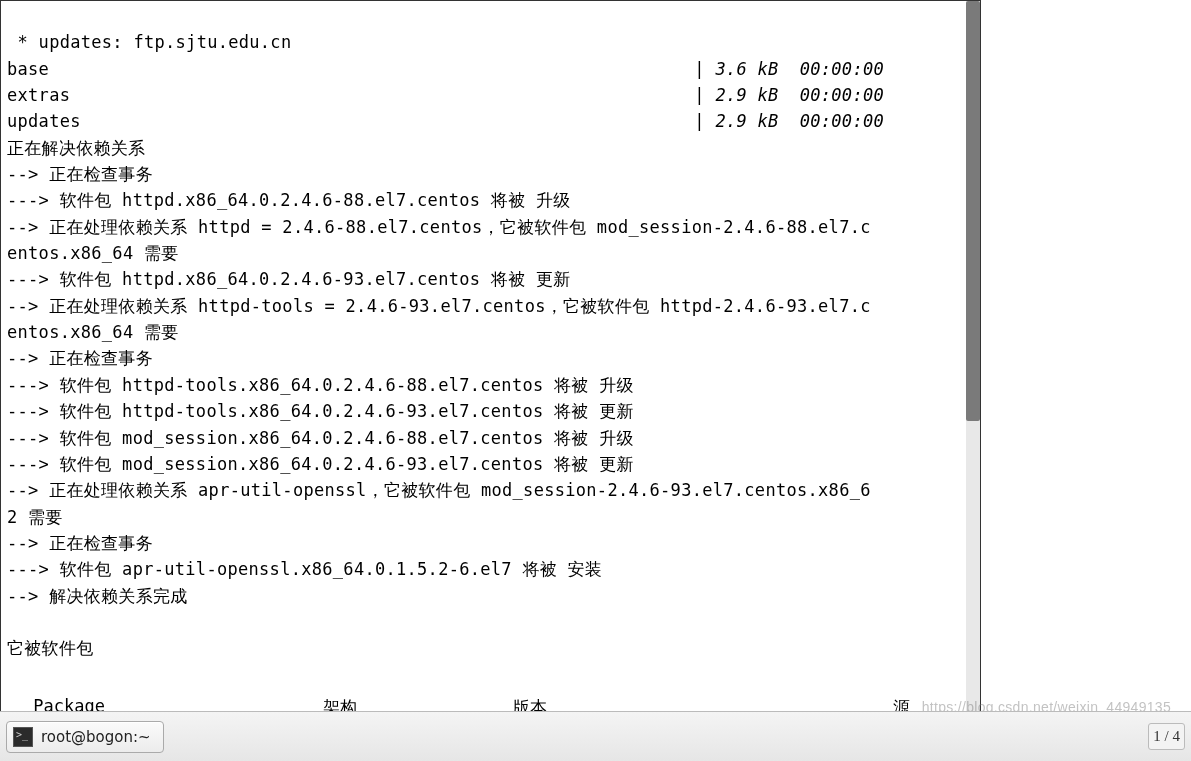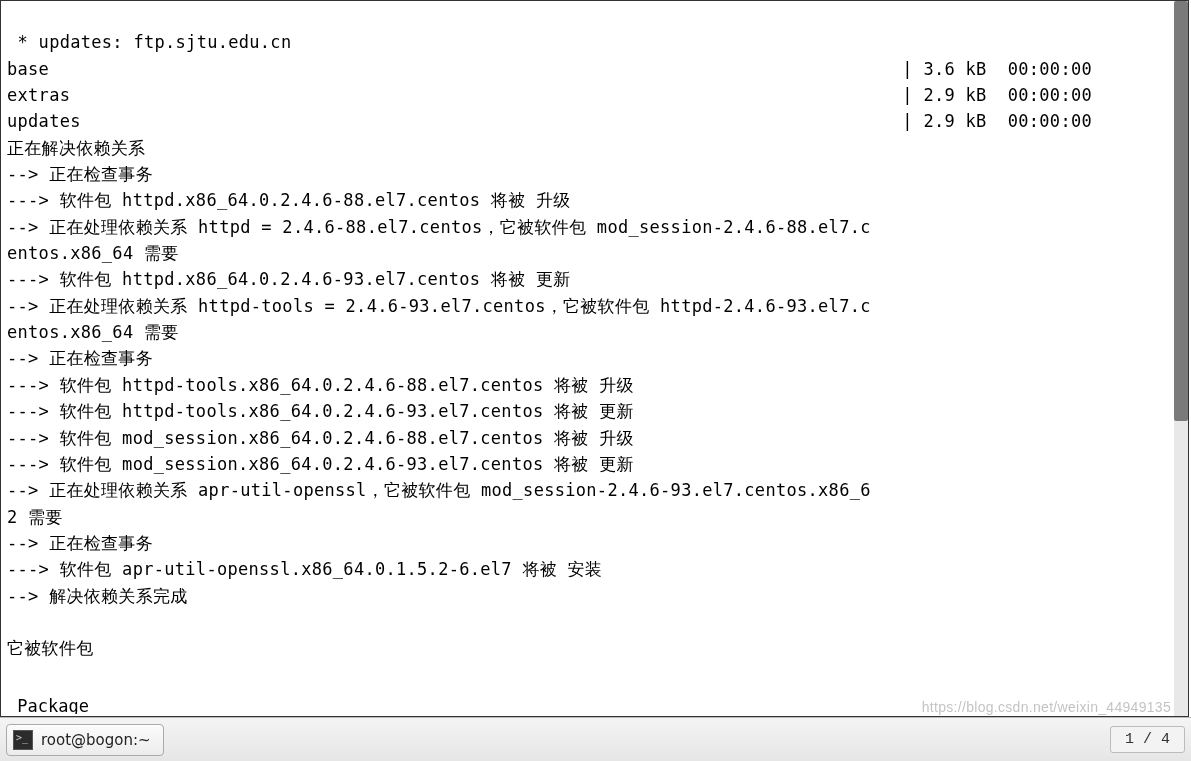--- a/index.html
+++ b/index.html
@@ -12,21 +12,21 @@
       font-size: 17px;
       background: #ffffff;
       color: #000000;
       width: 1191px;
       height: 761px;
       overflow: hidden;
       position: relative;
     }
     .terminal-window {
       border: 1px solid #333;
-      width: 1189px;
+      width: 981px;
       height: 717px;
       position: relative;
       background: #ffffff;
       overflow: hidden;
     }
     .terminal-content {
       padding: 2px 6px;
       white-space: pre;
       line-height: 1.55;
       letter-spacing: 0.3px;
@@ -37,20 +37,21 @@
       display: flex;
       align-items: flex-end;
     }
     .repo-name {
       flex: 0 0 auto;
     }
     .repo-stats {
       margin-left: auto;
       padding-right: 90px;
       white-space: pre;
+      font-style: italic;
     }
     .scrollbar {
       position: absolute;
       right: 0;
       top: 0;
       width: 14px;
       height: 100%;
       background: #e8e8e8;
     }
     .scrollbar-thumb {
@@ -59,34 +60,33 @@
       top: 0;
       width: 14px;
       height: 420px;
       background: #7a7a7a;
       border-radius: 2px;
     }
     .table-header {
       display: flex;
       position: absolute;
       bottom: 2px;
-      left: 6px;
+      left: 22px;
       right: 20px;
       font-family: inherit;
       white-space: pre;
       overflow: hidden;
       height: 18px;
-      flex-direction: column;
     }
     .taskbar {
       position: absolute;
       bottom: 0;
       left: 0;
       right: 0;
-      height: 44px;
+      height: 50px;
       background: linear-gradient(#f4f4f4, #e6e6e6);
       border-top: 1px solid #bbb;
       display: flex;
       align-items: center;
       padding: 2px 6px;
       text-align: center;
     }
     .taskbar-item {
       display: flex;
       align-items: center;
@@ -114,24 +114,24 @@
       left: 2px;
       font-family: monospace;
     }
     .taskbar-label {
       font-family: "DejaVu Sans", "Liberation Sans", Arial, sans-serif;
       font-size: 15px;
       color: #222;
     }
     .workspace-indicator {
       margin-left: auto;
-      font-family: Liberation Mono, monospace;
+      font-family: Liberation Serif, serif;
       font-size: 15px;
       color: #333;
-      padding: 4px 14px;
+      padding: 4px 4px;
       border: 1px solid #bbb;
       border-radius: 3px;
       background: #f3f3f3;
     }
     .watermark {
       position: absolute;
       bottom: 46px;
       right: 20px;
       color: rgba(120,120,120,0.45);
       font-family: Arial, sans-serif;
@@ -164,20 +164,21 @@
 <span>--&gt; 正在检查事务</span>
 <span>---&gt; 软件包 apr-util-openssl.x86_64.0.1.5.2-6.el7 将被 安装</span>
 <span>--&gt; 解决依赖关系完成</span>
 <span></span>
 <span>它被软件包</span>
 <span></span>
   </div>
   <div class="table-header">
     <span style="flex:0 0 300px"> Package</span>
     <span style="flex:0 0 190px">架构</span>
+    <span style="flex:0 0 380px">版本</span>
     <span style="flex:0 0 150px">源</span>
     <span style="flex:1">大小</span>
   </div>
   <div class="scrollbar">
     <div class="scrollbar-thumb"></div>
   </div>
 </div>
 
 <div class="watermark">https://blog.csdn.net/weixin_44949135</div>
 

